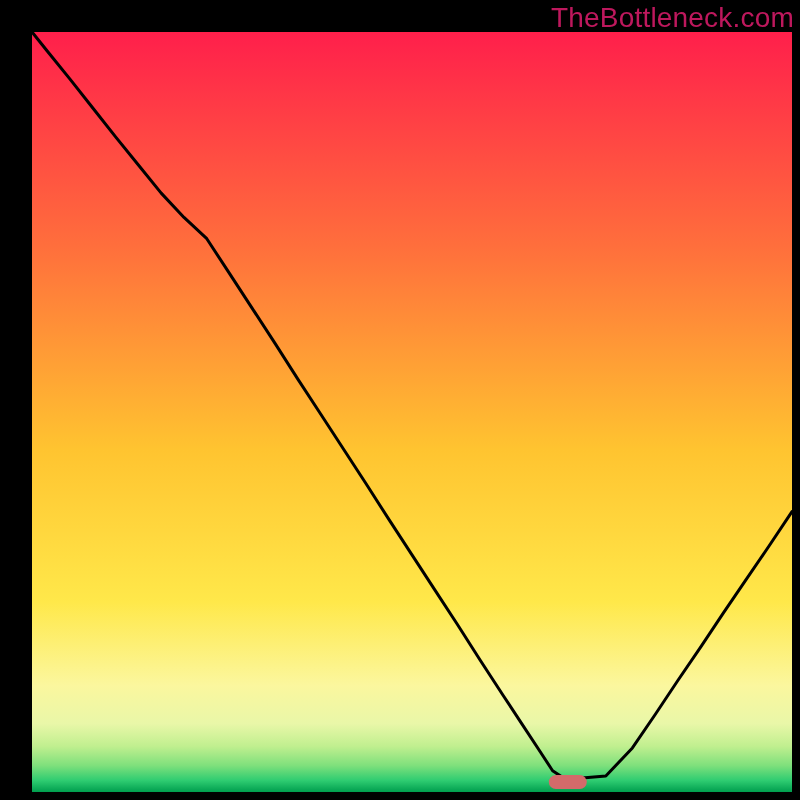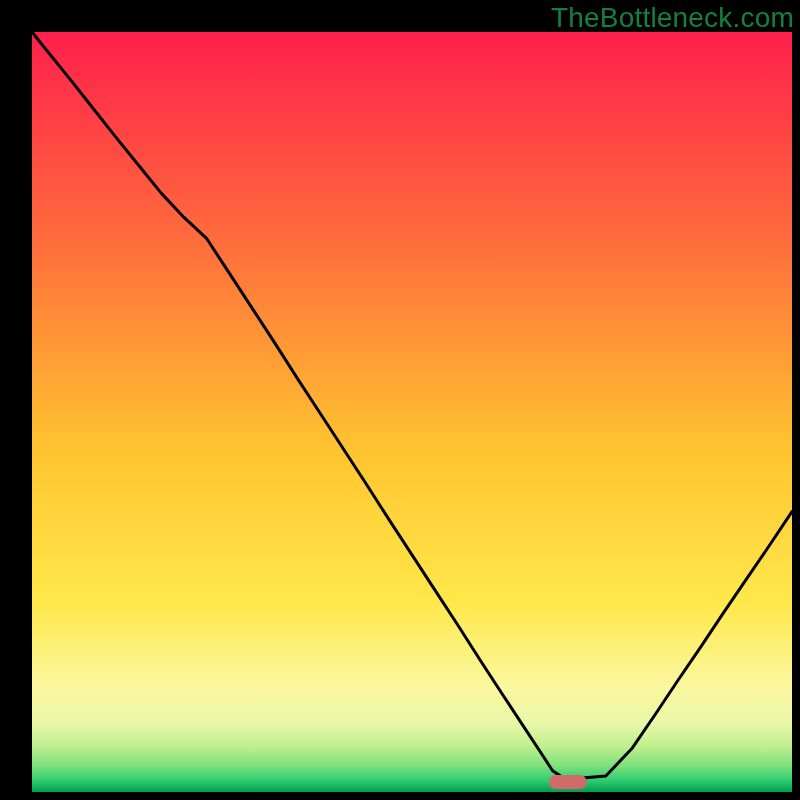--- a/index.html
+++ b/index.html
@@ -14,21 +14,21 @@
     position: relative;
     width: 800px;
     height: 800px;
   }
   .watermark {
     position: absolute;
     top: 2px;
     right: 6px;
     font-size: 28px;
     font-weight: 400;
-    color: #15803d;
+    color: #be185d;
     letter-spacing: 0.2px;
     z-index: 10;
   }
   svg {
     display: block;
   }
 </style>
 </head>
 <body>
 

